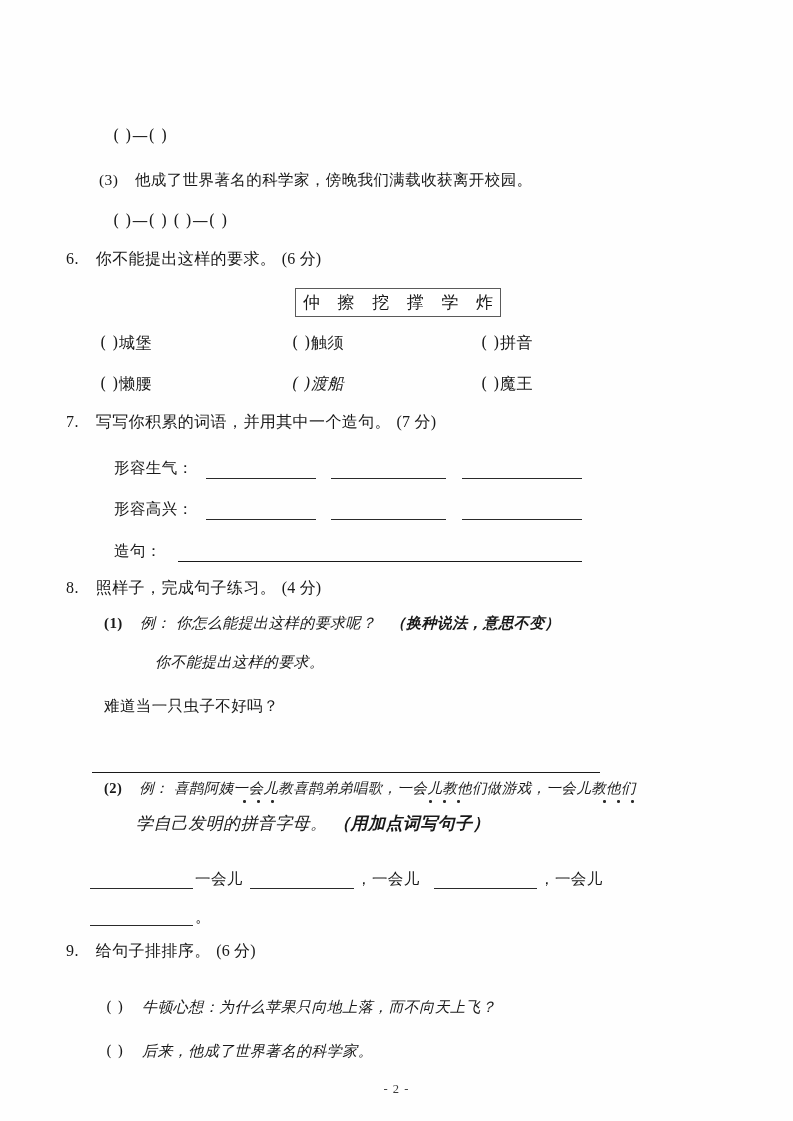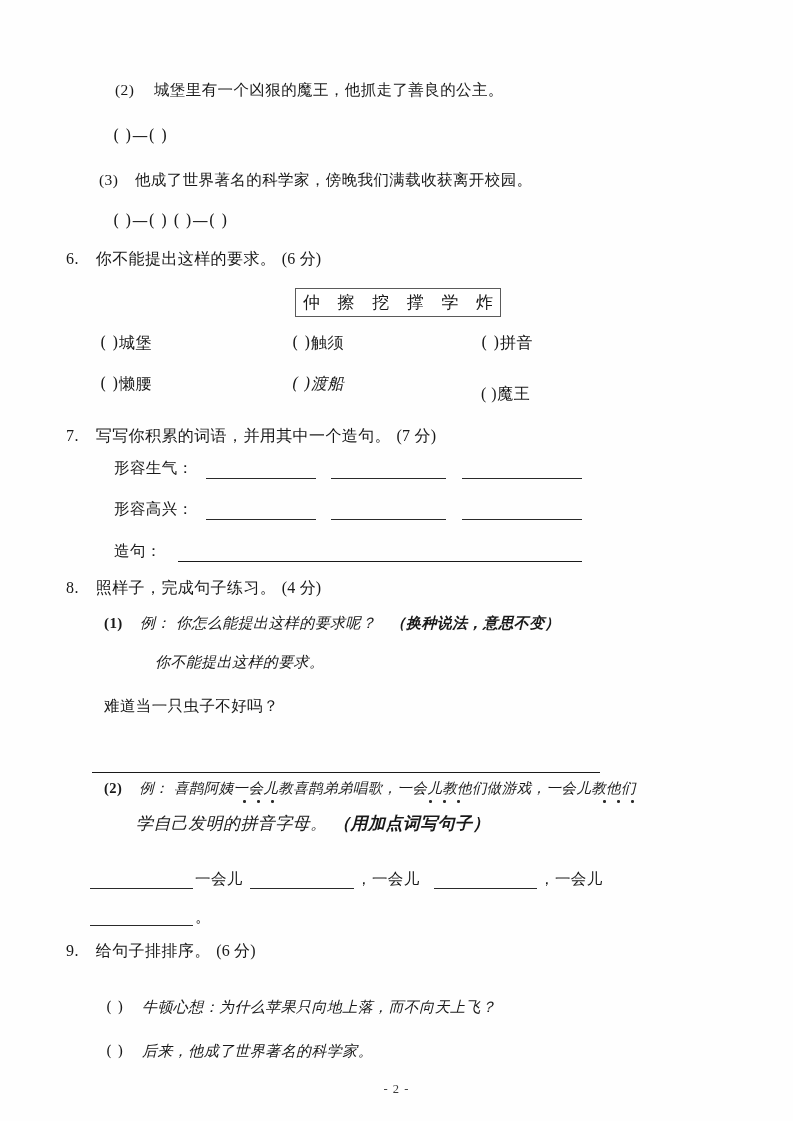--- a/index.html
+++ b/index.html
@@ -109,25 +109,20 @@
     font-family: "Liberation Serif", "DejaVu Serif", serif;
     color: #3a3a3a;
     letter-spacing: 1px;
   }
 </style>
 </head>
 <body>
 
 <div class="page">
 
-  <div class="line cn" style="left:115px; top:82px; font-size:15.5px;">
-    <span class="subno">(2)</span>
-    <span style="display:inline-block;width:9px;"></span>
-    <span>城堡里有一个凶狠的魔王，他抓走了善良的公主。</span>
-  </div>
 
   <div class="brk cn" style="left:113px; top:126px;">
     <span>(        )—(        )</span>
   </div>
 
   <div class="line cn" style="left:99px; top:172px; font-size:15.5px;">
     <span class="subno">(3)</span>
     <span style="display:inline-block;width:6px;"></span>
     <span>他成了世界著名的科学家，傍晚我们满载收获离开校园。</span>
   </div>
@@ -161,25 +156,25 @@
   <div class="brk cn" style="left:481px; top:333px;">
     <span>(        )</span><span>拼音</span>
   </div>
 
   <div class="brk cn" style="left:100px; top:374px;">
     <span>(        )</span><span>懒腰</span>
   </div>
   <div class="brk cn" style="left:292px; top:374px;font-style:italic;">
     <span>(        )</span><span>渡船</span>
   </div>
-  <div class="brk cn" style="left:481px; top:384px;font-family:Liberation Serif, serif;">
+  <div class="brk cn" style="left:481px; top:374px;">
     <span>(        )</span><span>魔王</span>
   </div>
 
-  <div class="line qhead cn" style="left:66px; top:428px;">
+  <div class="line qhead cn" style="left:66px; top:414px;">
     <span class="qno">7.</span>
     <span style="display:inline-block;width:6px;"></span>
     <span>写写你积累的词语，并用其中一个造句。</span>
     <span class="num">(7 分)</span>
   </div>
 
   <div class="line cn" style="left:114px; top:461px;">形容生气：</div>
   <div class="ul" style="left:206px; top:478px; width:110px;"></div>
   <div class="ul" style="left:331px; top:478px; width:115px;"></div>
   <div class="ul" style="left:462px; top:478px; width:120px;"></div>

